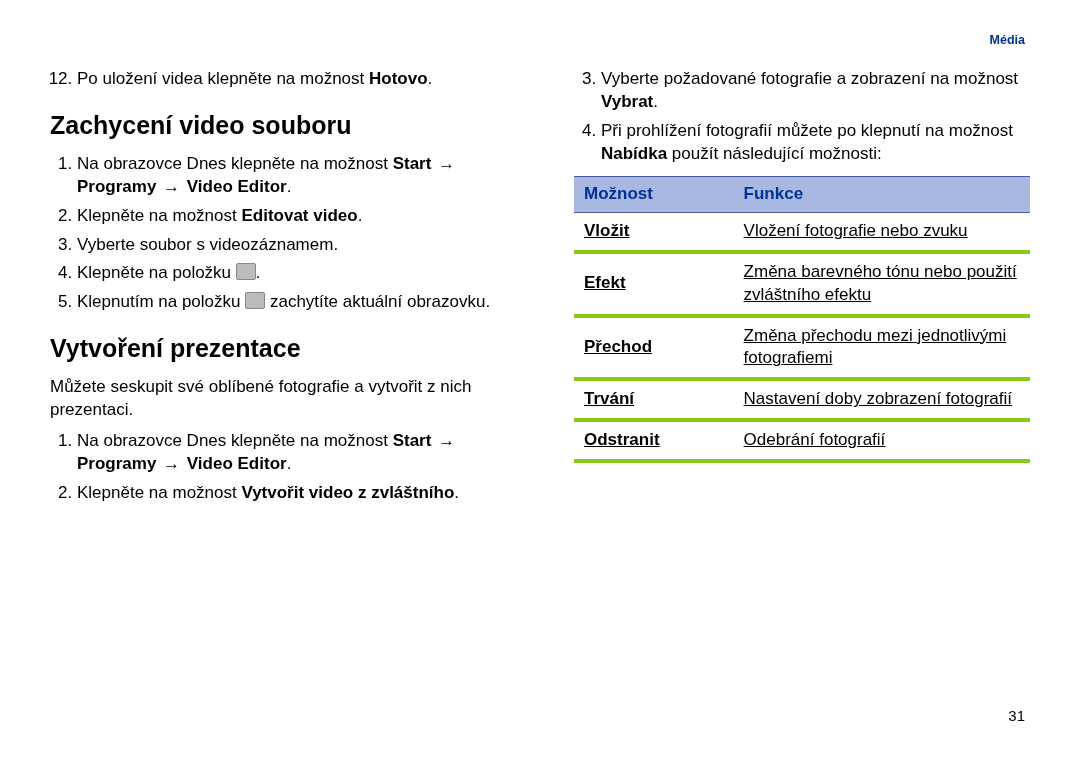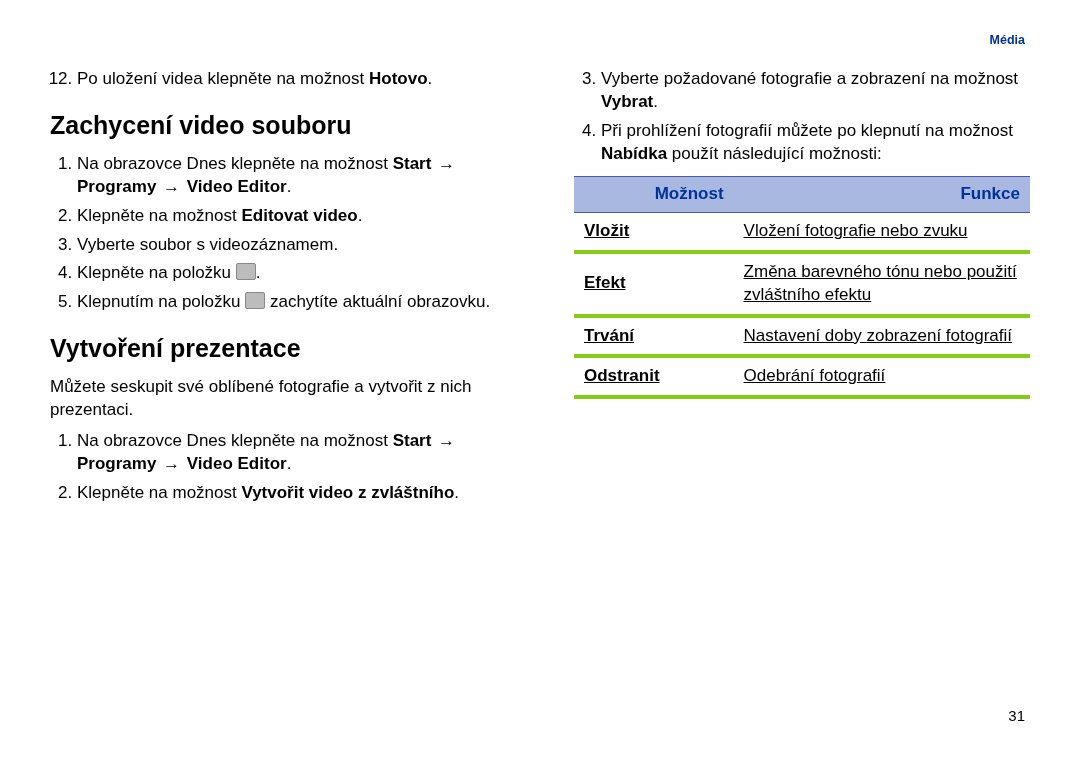--- a/index.html
+++ b/index.html
@@ -66,21 +66,21 @@
   table.options {
     border-collapse: collapse;
     width: 100%;
     margin-top: 10px;
     font-size: 17px;
   }
   table.options th {
     background: #a8b8e0;
     color: #003399;
     font-weight: bold;
-    text-align: right;
+    text-align: left;
     padding: 6px 10px;
     border-top: 1.5px solid #4a58a8;
     border-bottom: 1.5px solid #4a58a8;
   }
   table.options td {
     padding: 7px 10px;
     border-bottom: 4px solid #84cc16;
     vertical-align: middle;
     text-decoration: underline;
   }
@@ -149,20 +149,24 @@
         <tbody id="opt-rows">
             <tr>
               <td>Vložit</td>
               <td>Vložení fotografie nebo zvuku</td>
             </tr>
             <tr>
               <td>Efekt</td>
               <td>Změna barevného tónu nebo použití zvláštního efektu</td>
             </tr>
             <tr>
+              <td>Přechod</td>
+              <td>Změna přechodu mezi jednotlivými fotografiemi</td>
+            </tr>
+            <tr>
               <td>Trvání</td>
               <td>Nastavení doby zobrazení fotografií</td>
             </tr>
             <tr>
               <td>Odstranit</td>
               <td>Odebrání fotografií</td>
             </tr>
           </tbody>
       </table>
     </div>

